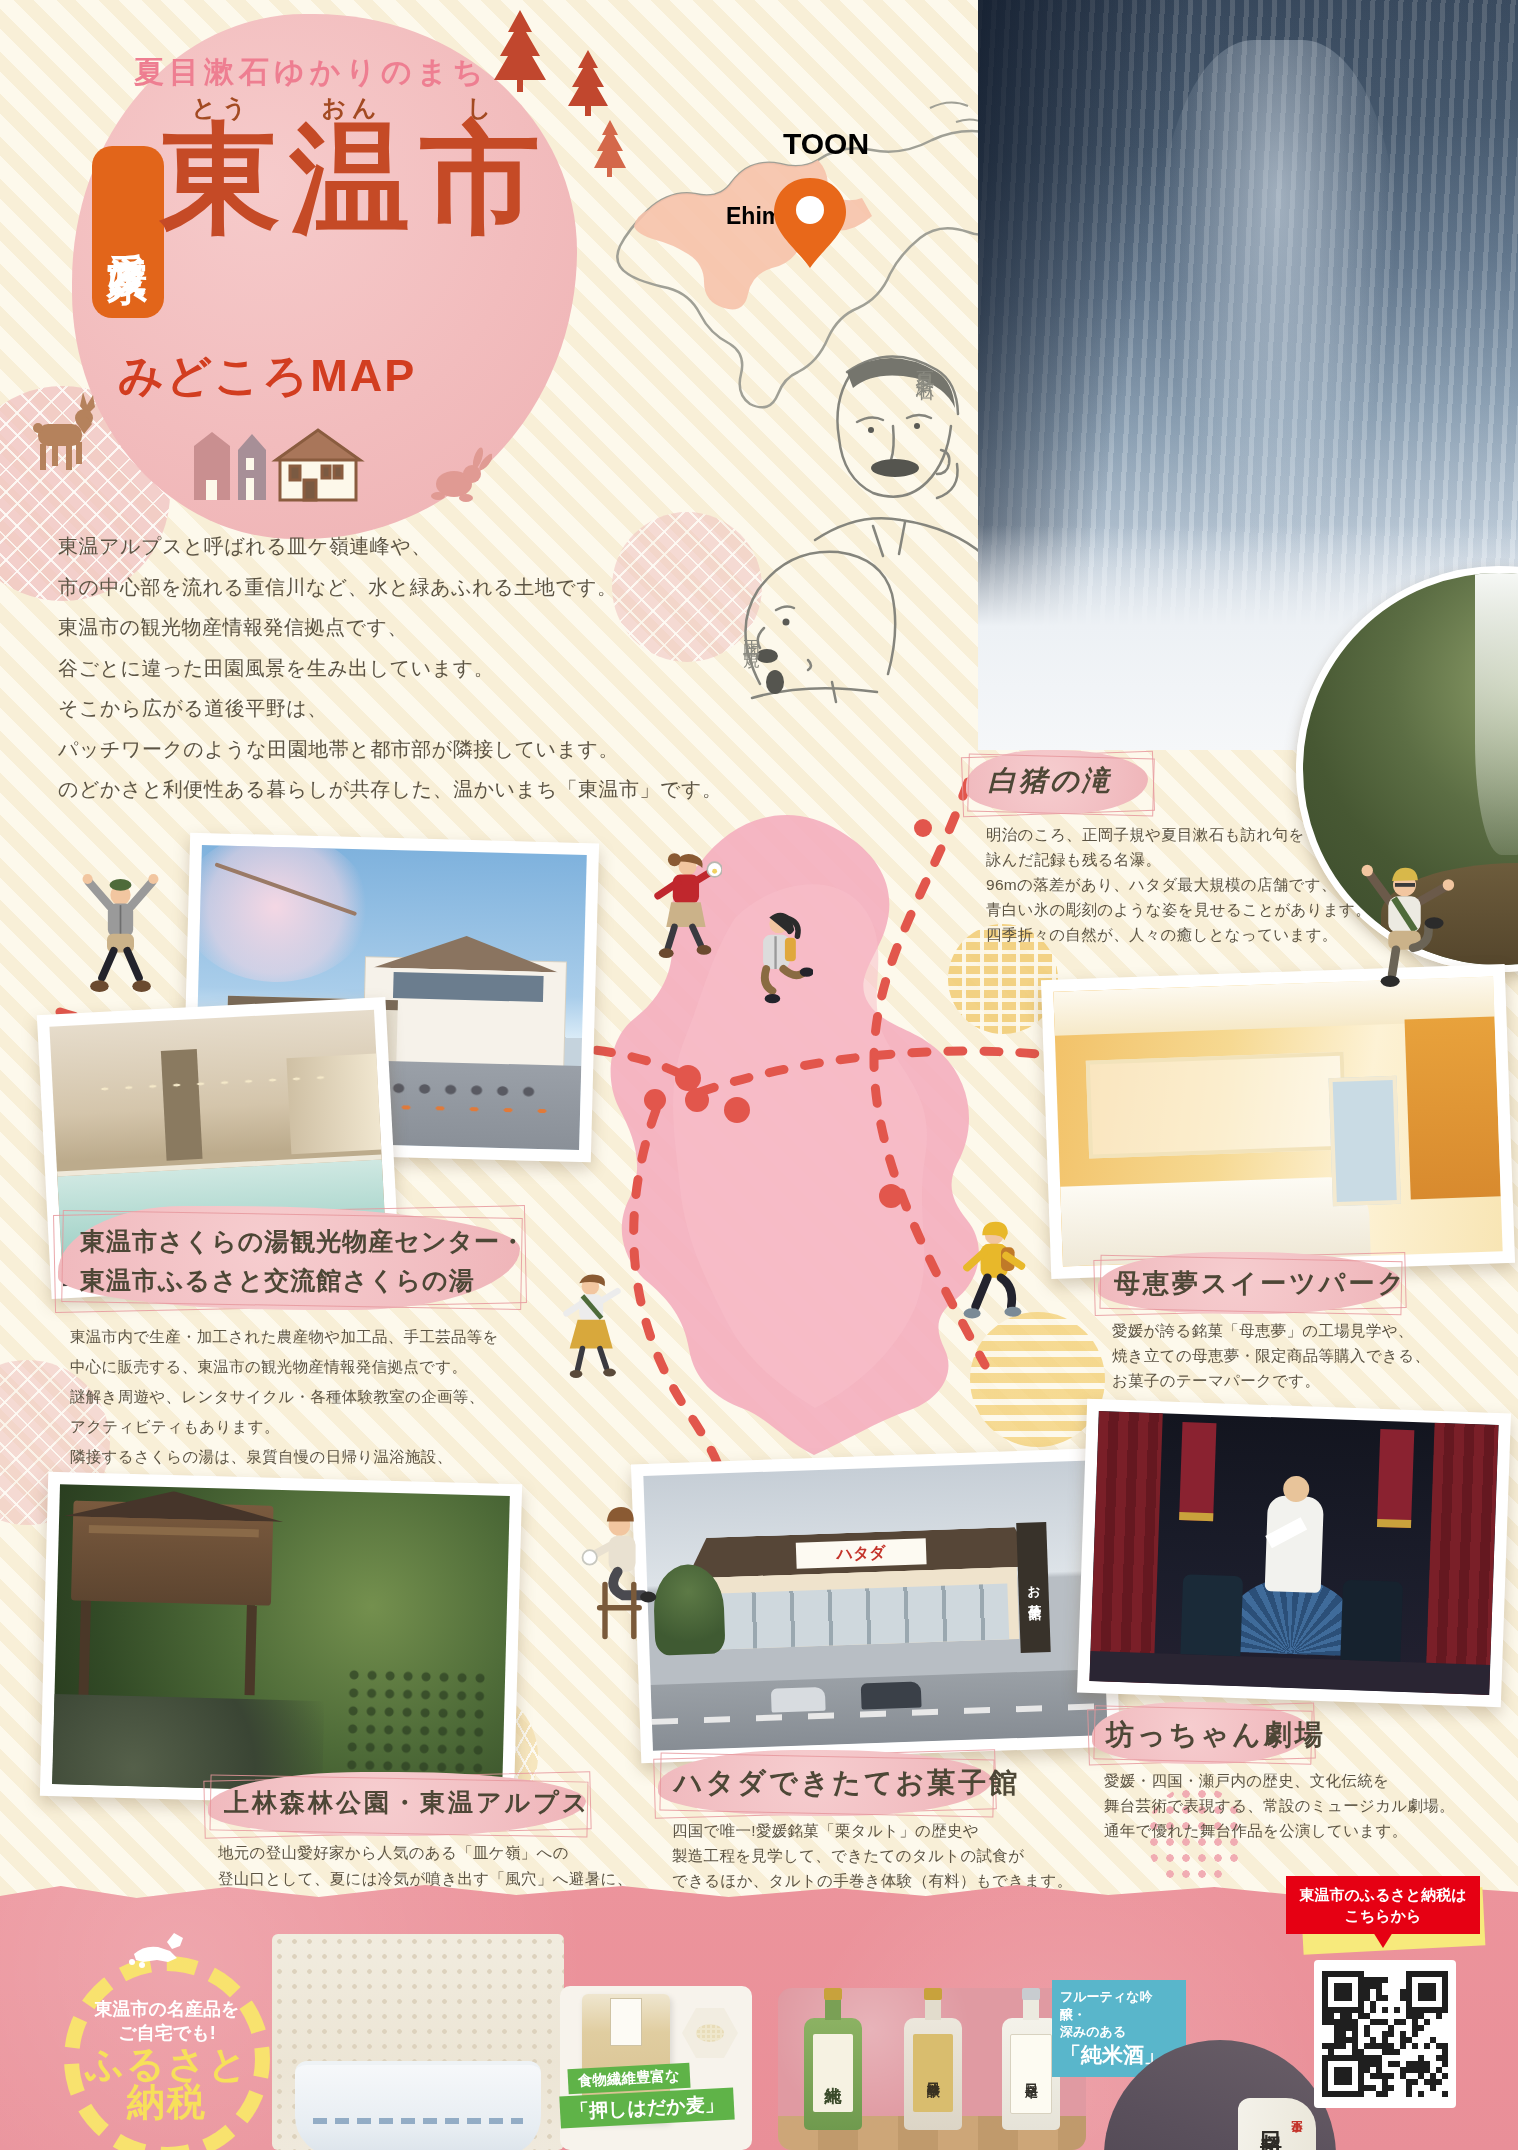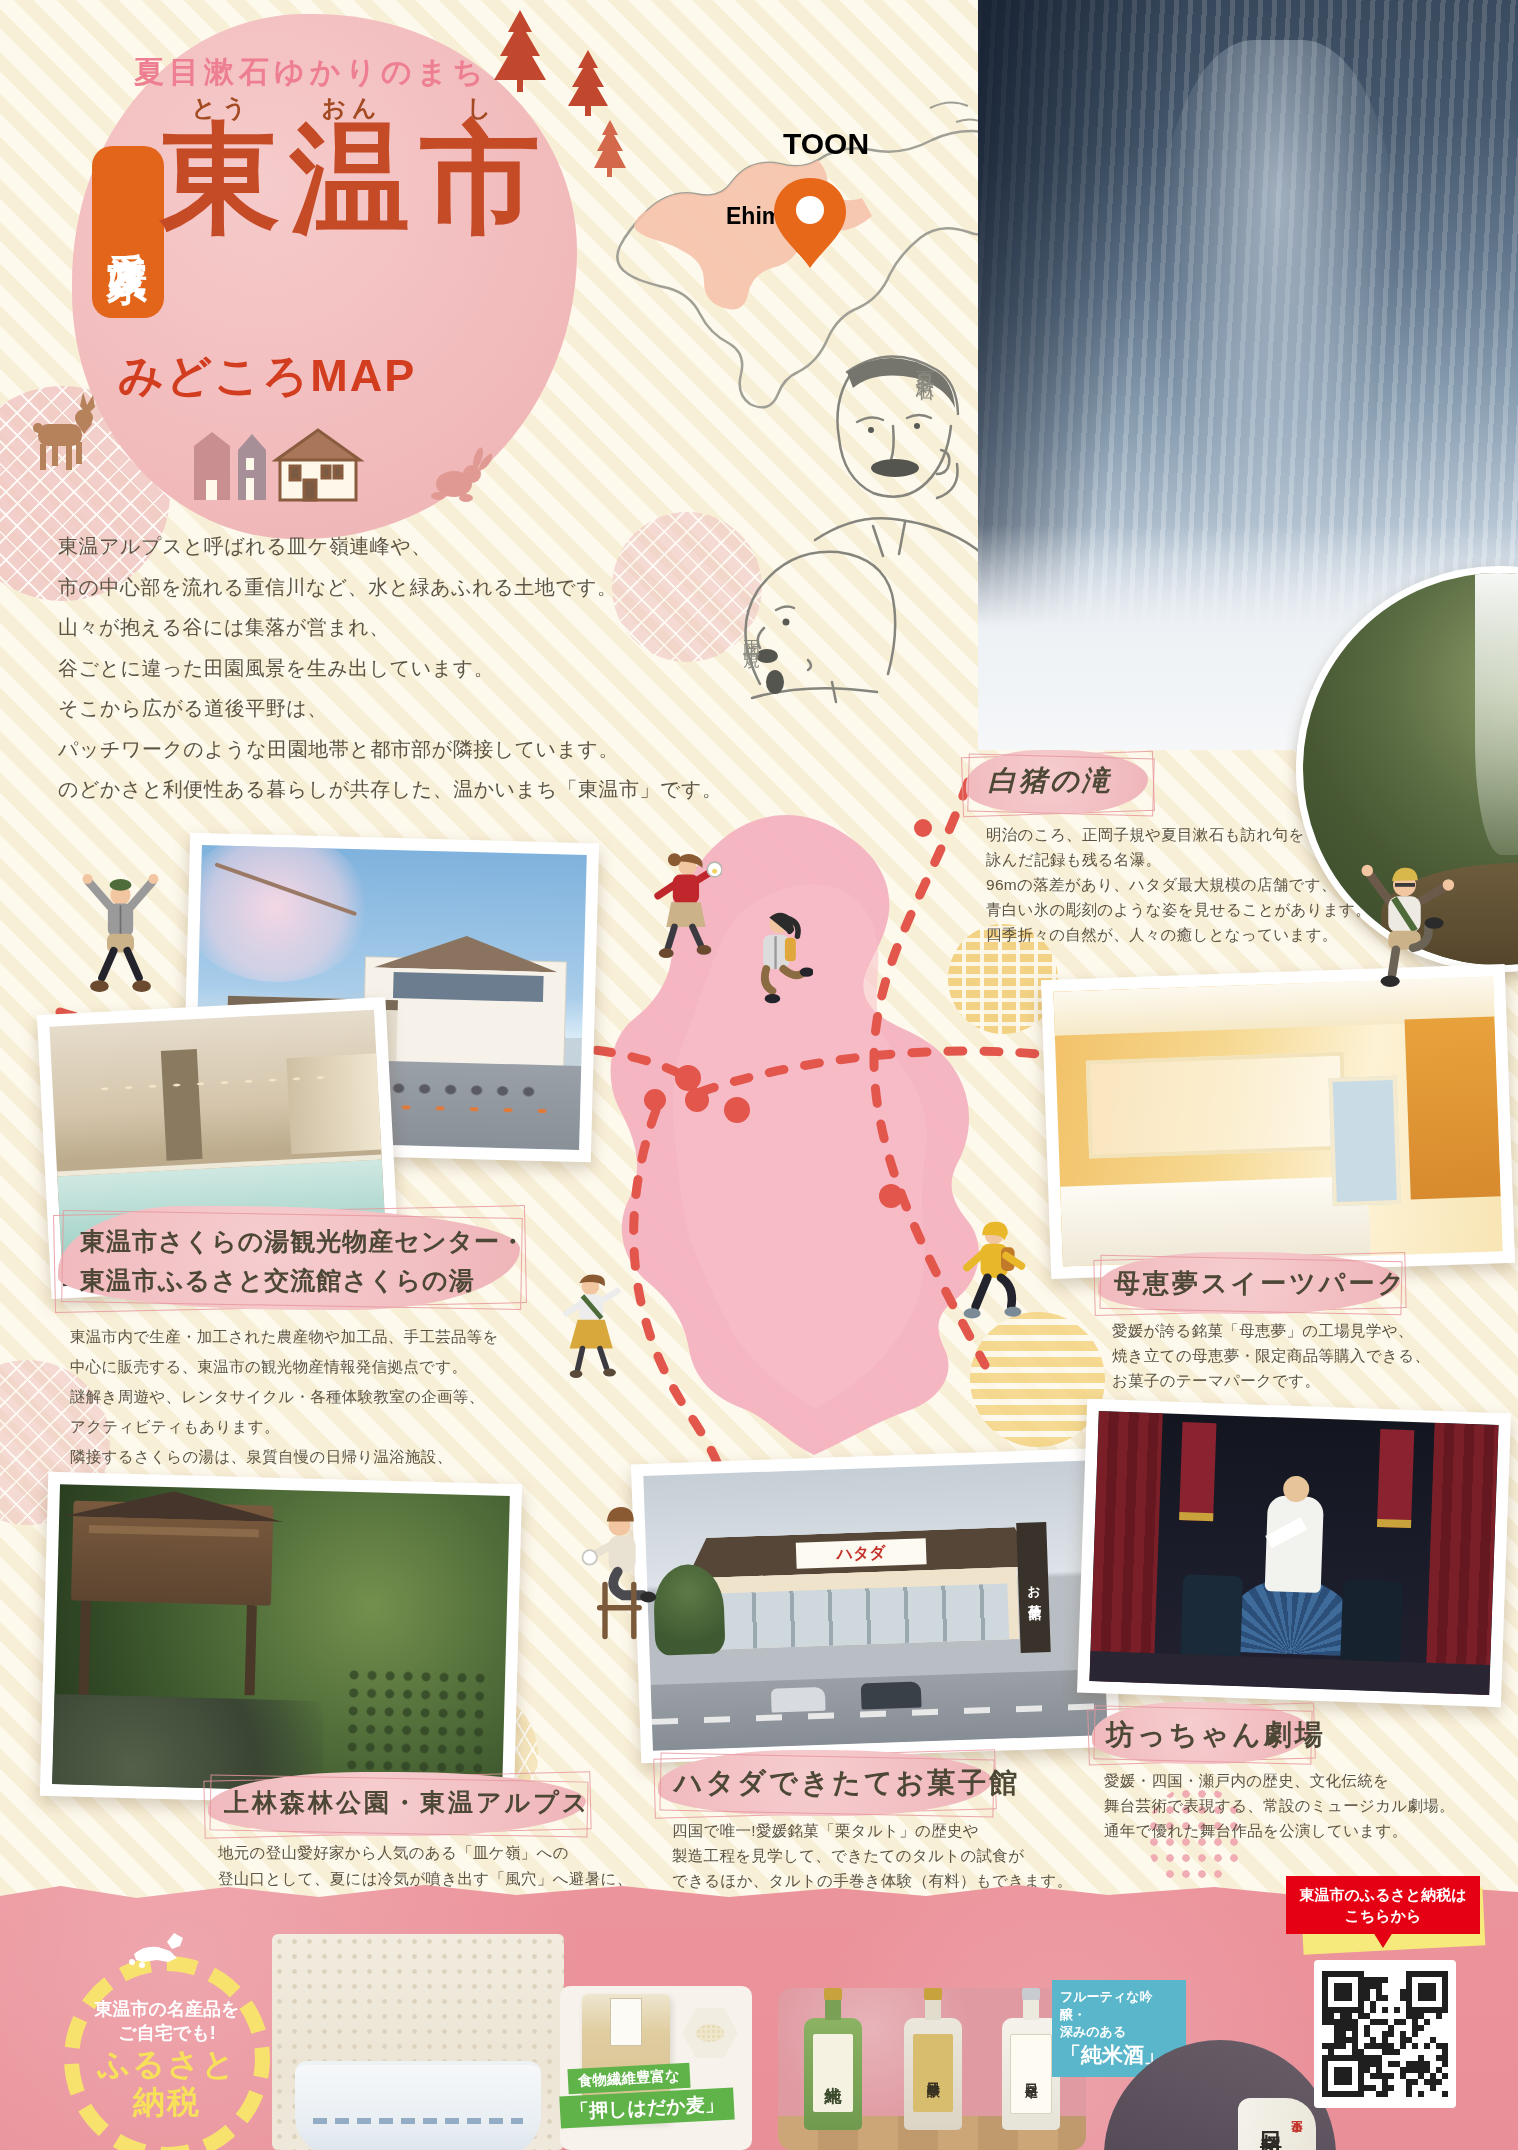--- a/index.html
+++ b/index.html
@@ -101,21 +101,21 @@
       radial-gradient(circle at 70% 80%,rgba(255,255,255,.15) 0%,rgba(255,255,255,0) 25%),
       linear-gradient(180deg,#ec949c 0%,#e98f98 100%);
     clip-path:polygon(0% 14px,4% 4px,9% 16px,15% 5px,21% 15px,28% 3px,34% 13px,41% 4px,48% 15px,55% 6px,61% 14px,67% 3px,73% 13px,80% 5px,86% 14px,92% 2px,100% 10px,100% 100%,0% 100%);
   }
   .scallop-circle{
     left:64px;top:1956px;width:176px;height:176px;border-radius:50%;
     border:15px dashed #f8e26e;
     display:flex;flex-direction:column;align-items:center;justify-content:center;text-align:center;
   }
   .furusato-catch{color:#fff;font-weight:bold;font-size:18px;line-height:24px;}
-  .furusato-big{color:#f7e05a;font-weight:900;font-size:32px;line-height:38px;letter-spacing:2px;}
+  .furusato-big{color:#f7e05a;font-weight:900;font-size:38px;line-height:38px;letter-spacing:2px;}
   .chip{background:#5fb348;color:#fff;font-weight:bold;padding:3px 10px;display:inline-block;}
   .blue-badge{
     left:1052px;top:1980px;width:118px;background:#59b6cb;color:#fff;font-weight:bold;
     padding:8px 8px;line-height:1.35;
   }
   .red-badge{
     left:1286px;top:1876px;width:186px;background:#e60013;color:#fff;font-weight:bold;
     text-align:center;padding:8px 4px;line-height:1.4;font-size:15px;z-index:6;
   }
   .red-badge:after{
@@ -280,21 +280,21 @@
     </g>
     <circle cx="74" cy="90" r="3.5" fill="#5a5a54"></circle>
     <ellipse cx="55" cy="124" rx="11" ry="7" fill="#55554f"></ellipse>
     <ellipse cx="63" cy="150" rx="9" ry="12" fill="#55554f"></ellipse>
   </svg>
   <div class="abs sketch-caption" style="left:740px;top:626px;font-size:17px;">正岡子規</div>
 
   <div class="abs intro">
     <div>東温アルプスと呼ばれる皿ケ嶺連峰や、</div>
     <div>市の中心部を流れる重信川など、水と緑あふれる土地です。</div>
-    <div>山々が抱える谷には集落が営まれ、</div>
+    <div>東温市の観光物産情報発信拠点です、</div>
     <div>谷ごとに違った田園風景を生み出しています。</div>
     <div>そこから広がる道後平野は、</div>
     <div>パッチワークのような田園地帯と都市部が隣接しています。</div>
     <div>のどかさと利便性ある暮らしが共存した、温かいまち「東温市」です。</div>
   </div>
 
   <div class="abs hero">
     <div class="abs ice"></div>
     <div class="abs snow"></div>
   </div>

